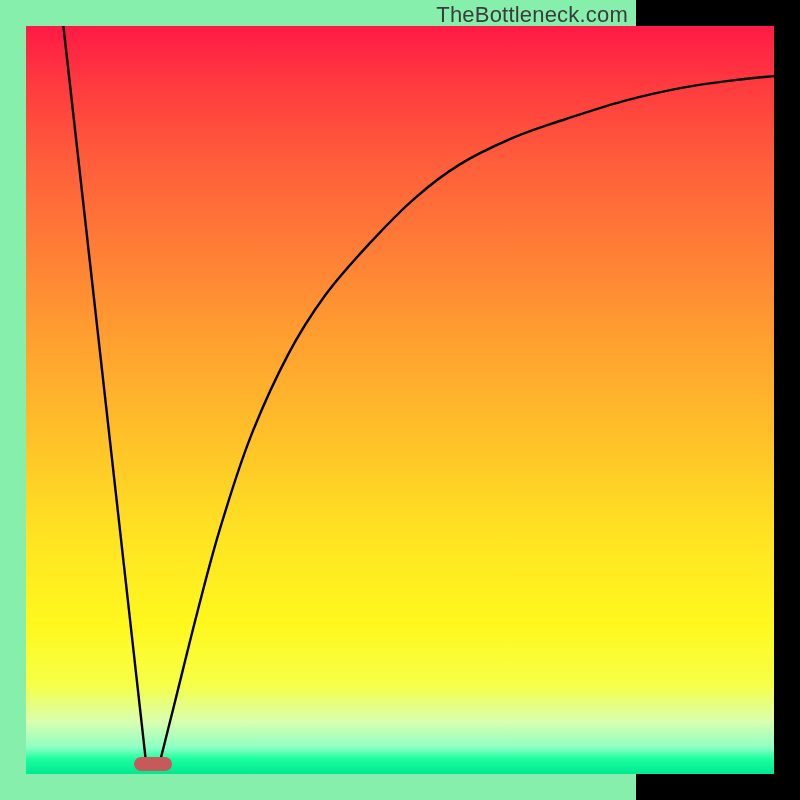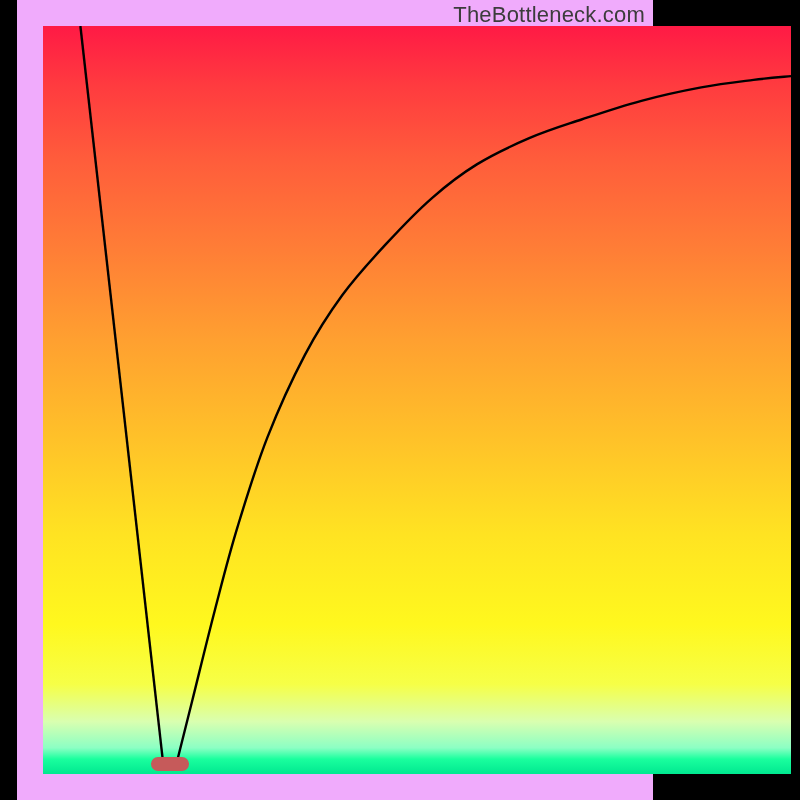--- a/index.html
+++ b/index.html
@@ -8,22 +8,21 @@
     width: 800px;
     height: 800px;
     overflow: hidden;
     background: #000;
     font-family: Arial, Helvetica, sans-serif;
   }
   .outer {
     position: relative;
     width: 636px;
     height: 800px;
-    background: #f0abfc;
-    margin-left: 17px;
+    background: #86efac;
   }
   .plot {
     position: absolute;
     left: 26px;
     top: 26px;
     width: 748px;
     height: 748px;
     overflow: hidden;
   }
   .gradient {

